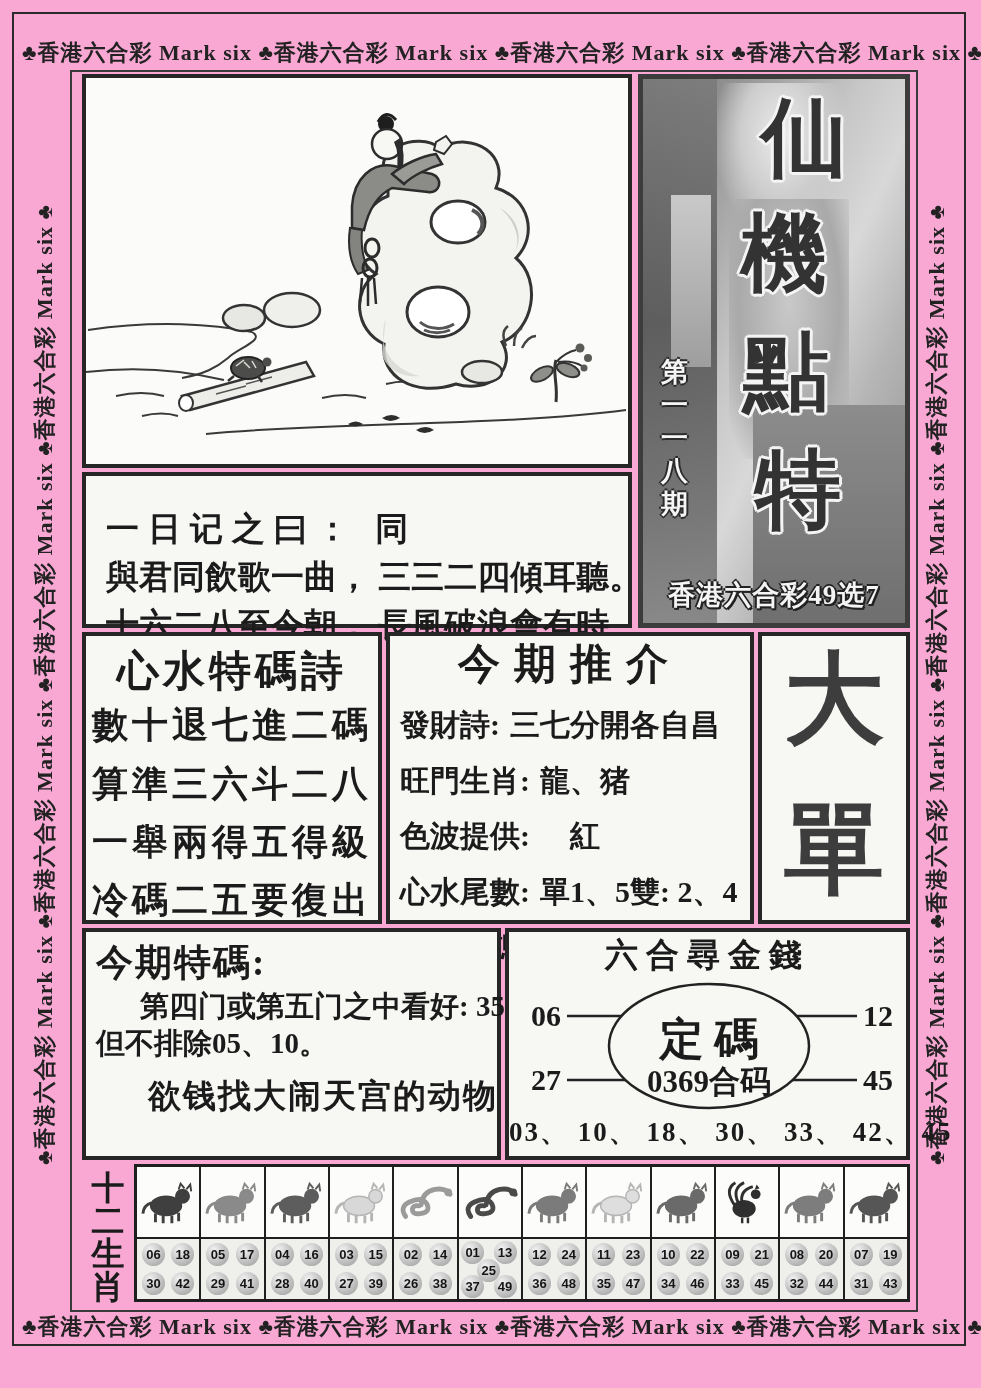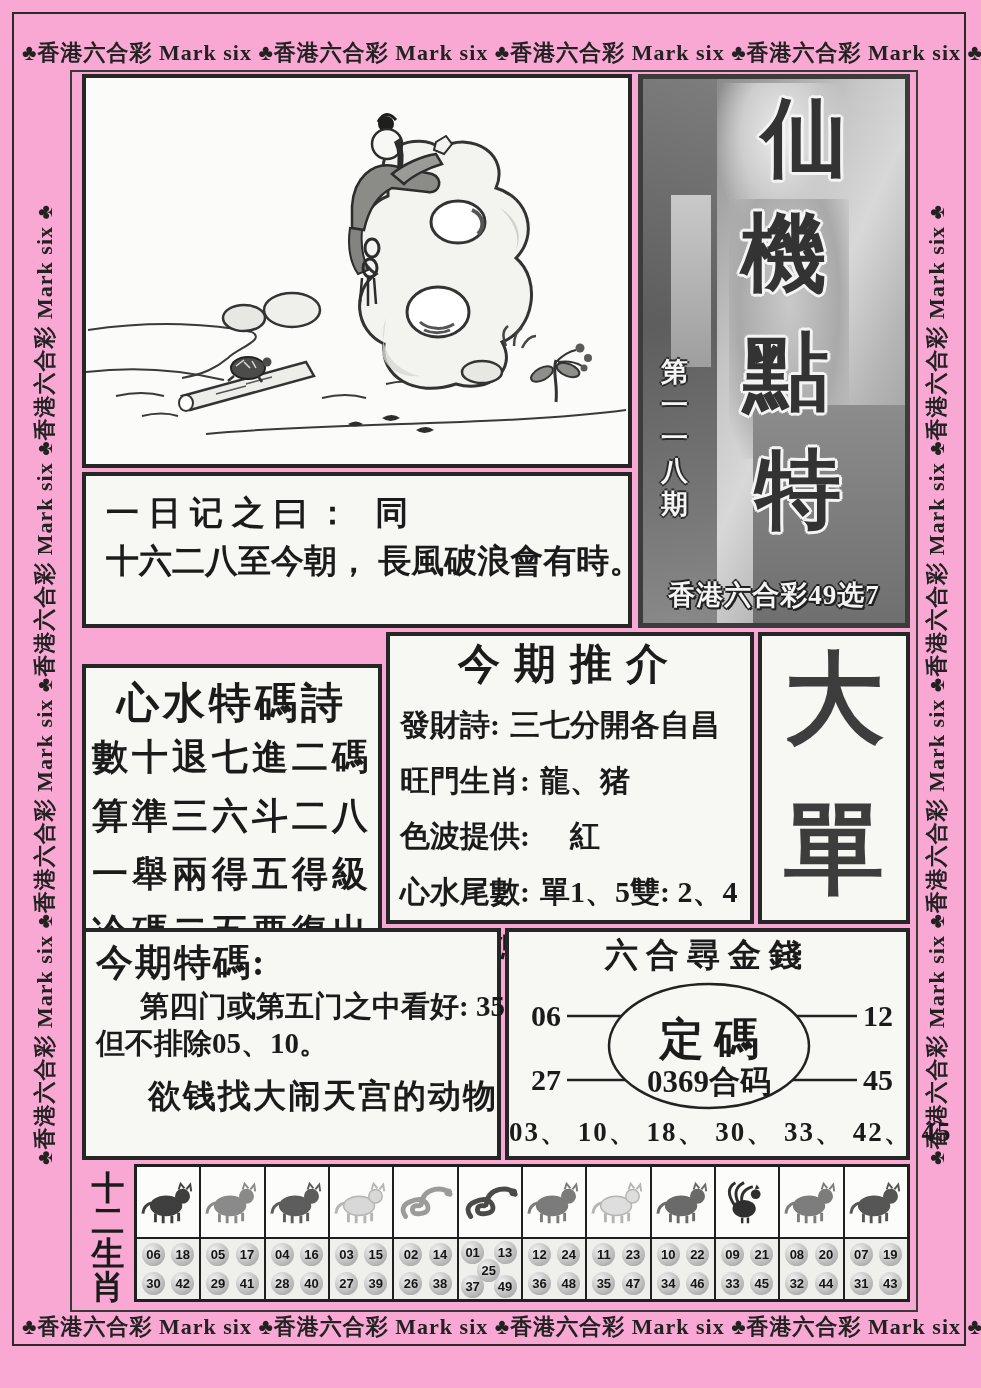--- a/index.html
+++ b/index.html
@@ -31,25 +31,25 @@
   .ph-wall{right:0;bottom:0;width:58%;height:40%;background:linear-gradient(180deg,#8c8c8c,#6f6f6f);}
   .ph-censor{left:28px;top:116px;width:40px;height:172px;background:linear-gradient(180deg,#c9c9c9,#9e9e9e);}
   .ph-title-char{position:absolute;font-size:86px;font-weight:900;color:#333333;line-height:1;
     text-shadow:-3px 0 0 #f4f4f4,3px 0 0 #f4f4f4,0 -3px 0 #f4f4f4,0 3px 0 #f4f4f4,-2px -2px 0 #f4f4f4,2px 2px 0 #f4f4f4,-2px 2px 0 #f4f4f4,2px -2px 0 #f4f4f4;}
   .ph-issue{position:absolute;left:18px;top:278px;display:flex;flex-direction:column;gap:2px;}
   .ph-issue span{font-size:27px;font-weight:bold;color:#f5f5f5;line-height:1.15;
     text-shadow:-2px 0 0 #2c2c2c,2px 0 0 #2c2c2c,0 -2px 0 #2c2c2c,0 2px 0 #2c2c2c;}
   .ph-caption{position:absolute;left:0;bottom:10px;width:100%;text-align:center;font-size:27px;font-weight:900;color:#f4f4f4;letter-spacing:1px;
     text-shadow:-2px 0 0 #222,2px 0 0 #222,0 -2px 0 #222,0 2px 0 #222,2px 2px 0 #222;}
   
-  #poem-box{left:82px;top:472px;width:550px;height:156px;padding:14px 20px;}
+  #poem-box{left:82px;top:472px;width:550px;height:156px;padding:30px 20px;}
   .poem-line{font-size:33px;font-weight:bold;line-height:1.45;white-space:nowrap;}
   .poem-line.first{letter-spacing:9px;}
   
-  #heart-box{left:82px;top:664px;width:300px;height:292px;padding:10px 6px;text-align:center;}
+  #heart-box{left:82px;top:632px;width:300px;height:292px;padding:10px 6px;text-align:center;}
   .heart-title{font-size:42px;font-weight:900;letter-spacing:4px;line-height:1.2;}
   .heart-line{font-size:36px;font-weight:bold;letter-spacing:4px;line-height:1.62;white-space:nowrap;}
   
   #rec-box{left:386px;top:632px;width:368px;height:292px;padding:4px 10px;}
   .rec-title{font-size:42px;font-weight:900;letter-spacing:14px;text-align:center;line-height:1.15;}
   .rec-row{display:flex;align-items:center;font-size:30px;font-weight:bold;line-height:1.25;margin-top:18px;white-space:nowrap;}
   .rec-label{flex:none;}
   .rec-val{margin-left:10px;}
   .lucky-wrap{display:flex;gap:10px;margin-left:26px;}
   .lucky-ball{display:inline-flex;align-items:center;justify-content:center;width:42px;height:36px;border:2px solid #dcdcd8;border-radius:50%;font-size:28px;font-weight:bold;}
@@ -178,20 +178,21 @@
       <span>一</span>
       <span>一</span>
       <span>八</span>
       <span>期</span>
     </div>
     <div class="ph-caption">香港六合彩49选7</div>
   </div>
 
   <div class="box" id="poem-box">
     <div class="poem-line first">一日记之曰： 同</div>
+    <div class="poem-line">與君同飲歌一曲， 三三二四傾耳聽。</div>
     <div class="poem-line">十六二八至今朝， 長風破浪會有時。</div>
   </div>
 
   <div class="box" id="heart-box">
     <div class="heart-title">心水特碼詩</div>
     <div class="heart-line">數十退七進二碼</div>
     <div class="heart-line">算準三六斗二八</div>
     <div class="heart-line">一舉兩得五得級</div>
     <div class="heart-line">冷碼二五要復出</div>
   </div>

